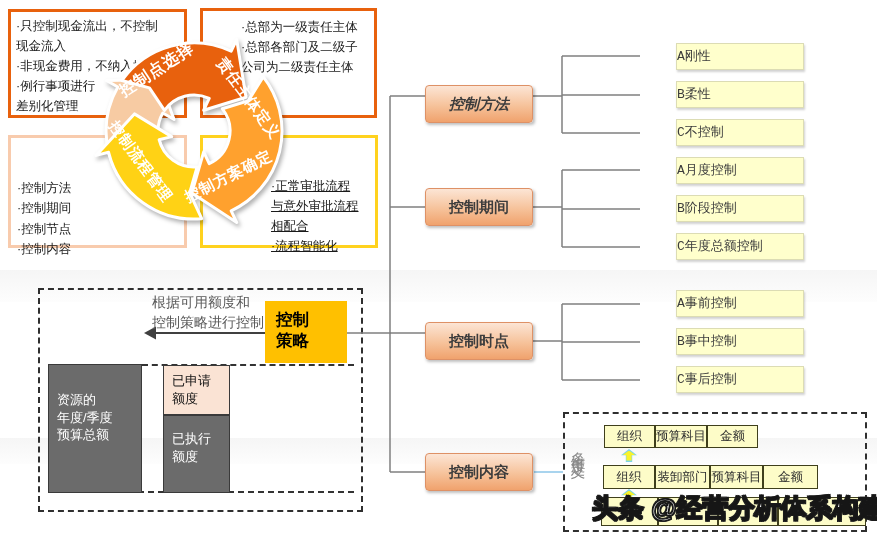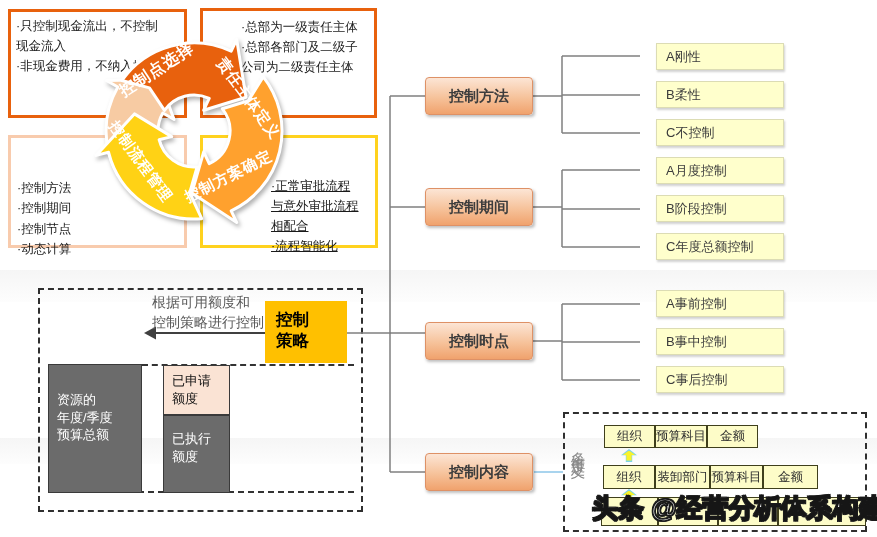--- a/index.html
+++ b/index.html
@@ -33,24 +33,24 @@
   #annot{position:absolute;left:152px;top:293px;width:120px;color:#595959;font-size:14px;line-height:1.4;z-index:2;}
   #strategy{position:absolute;left:265px;top:301px;width:82px;height:62px;background:#FFC000;z-index:2;
             font-size:16.5px;font-weight:bold;color:#000;line-height:1.3;padding:8px 8px 0 11px;box-sizing:border-box;}
   
   #connectors{position:absolute;left:0;top:0;z-index:1;}
   
   .node{position:absolute;left:425px;width:108px;height:38px;z-index:2;box-sizing:border-box;
         background:linear-gradient(180deg,#FCE5D5 0%,#F6C29A 55%,#F0A26D 100%);
         border:1.5px solid #DE9166;border-radius:4px;box-shadow:1.5px 2px 3px rgba(0,0,0,.25);
         font-size:15px;font-weight:bold;color:#3d3d3d;display:flex;align-items:center;justify-content:center;}
-  #node-1{top:77px;} #node-2{top:188px;} #node-3{top:322px;} #node-4{top:453px;}
-  .leaf{position:absolute;left:656px;width:128px;height:27px;z-index:2;box-sizing:border-box;
+  #node-1{top:85px;font-style:italic;} #node-2{top:188px;} #node-3{top:322px;} #node-4{top:453px;}
+  .leaf{position:absolute;left:676px;width:128px;height:27px;z-index:2;box-sizing:border-box;
         background:#FFFFCC;border:1px solid #DCDCB4;box-shadow:1px 1.5px 2px rgba(0,0,0,.18);
-        font-size:13px;color:#3c3c3c;line-height:25px;padding-left:9px;}
+        font-size:13px;color:#3c3c3c;line-height:25px;padding-left:0;font-family:Liberation Mono, monospace;}
   #leaf-1{top:43px;} #leaf-2{top:81px;} #leaf-3{top:119px;}
   #leaf-4{top:157px;} #leaf-5{top:195px;} #leaf-6{top:233px;}
   #leaf-7{top:290px;} #leaf-8{top:328px;} #leaf-9{top:366px;}
   
   #content-box{left:563px;top:412px;width:304px;height:120px;}
   #dim-label{position:absolute;left:568px;top:440px;height:96px;writing-mode:vertical-rl;
              color:#8a8a8a;font-size:14.5px;letter-spacing:3px;z-index:2;}
   .trow{position:absolute;display:flex;z-index:2;box-sizing:border-box;}
   .tcell{box-sizing:border-box;background:#FDFCC8;border:1.8px solid #3F3F1C;border-left-width:0.9px;border-right-width:0.9px;
          display:flex;align-items:center;justify-content:center;font-size:12.5px;color:#2e2e2e;}
@@ -73,31 +73,33 @@
 
 <div id="stage">
 
   <div class="band" id="band1"></div>
   <div class="band" id="band2"></div>
 
   <div class="quad" id="q-tl">
     <div class="ml">·只控制现金流出，不控制
 现金流入</div>
     <div class="ml">·非现金费用，不纳入控制</div>
+    <div class="ml">·例行事项进行
+差别化管理</div>
   </div>
   <div class="quad" id="q-tr">
     <div class="ml">·总部为一级责任主体</div>
     <div class="ml">·总部各部门及二级子
 公司为二级责任主体</div>
   </div>
   <div class="quad" id="q-bl">
     <div class="ml">·控制方法</div>
     <div class="ml">·控制期间</div>
     <div class="ml">·控制节点</div>
-    <div class="ml">·动态计算</div>
+    <div class="ml">·控制内容</div>
   </div>
   <div class="quad" id="q-br">
     <div class="ml">·正常审批流程
 与意外审批流程
 相配合</div>
     <div class="ml">·流程智能化</div>
   </div>
 
   <svg id="cycle" width="230" height="235" viewBox="0 0 230 235">
     <g style="filter:drop-shadow(2px 3px 2px rgba(0,0,0,.3))" stroke="#fff" stroke-width="3" stroke-linejoin="round">

